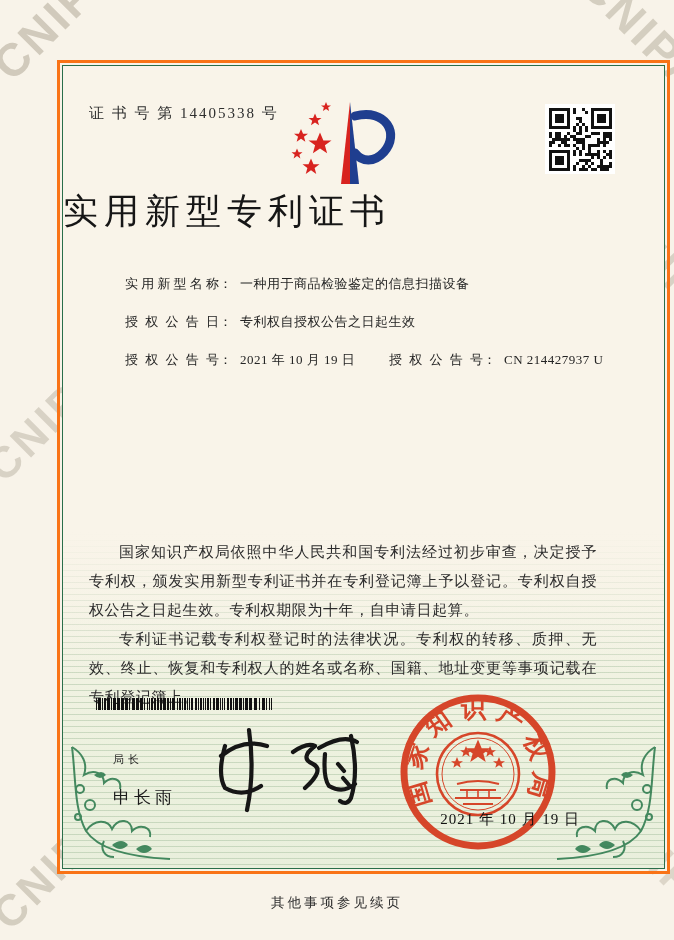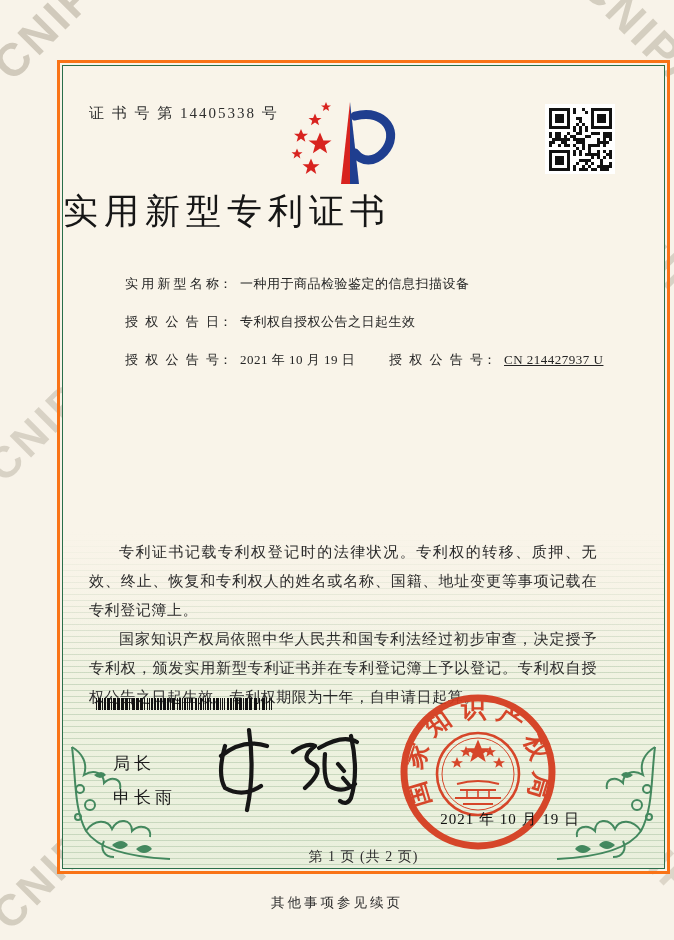--- a/index.html
+++ b/index.html
@@ -27,25 +27,25 @@
   }
   .abs{position:absolute;}
   #cert-no{left:26px; top:38px; font-size:15px; letter-spacing:2px; color:#2e2e2e;}
   #qr-box{left:482px; top:38px; width:70px; height:70px; background:#ffffff; display:flex; align-items:center; justify-content:center;}
   #title{left:0; top:122px; width:100%; font-size:35px; letter-spacing:6px; color:#161616;}
   #fields{left:26px; top:208px; width:508px; font-size:13px; color:#242424;margin-left:36px;}
   .frow{position:relative; line-height:20px; margin-bottom:18px; white-space:nowrap;}
   .flabel{display:inline-block; width:94px; text-align:justify; text-align-last:justify; vertical-align:top;}
   .fcolon{display:inline-block; margin-right:8px;}
   .fval{letter-spacing:0.5px;}
-  .grant2{position:absolute; left:264px; top:0;text-decoration:underline;}
+  .grant2{position:absolute; left:264px; top:0;}
   #paras{left:26px; top:472px; width:508px; font-size:15px; line-height:29px; text-align:justify; color:#2b2b2b;}
   #paras p{margin:0; text-indent:2em; letter-spacing:0.6px;}
   #barcode-box{left:33px; top:630px;}
-  #director-title{left:50px; top:686px; font-family:Liberation Serif, serif; font-size:17px; letter-spacing:4px; color:#1c1c1c;}
+  #director-title{left:50px; top:686px; font-family:Liberation Serif, serif; font-size:11px; letter-spacing:4px; color:#1c1c1c;}
   #director-name{left:50px; top:720px; font-family:Liberation Mono, monospace; font-size:17px; letter-spacing:4px; color:#1c1c1c;}
   #sig{left:128px; top:652px;}
   #seal{left:330px; top:620px; opacity:.93;}
   #seal-date{left:352px; top:744px; width:190px; text-align:center; font-size:15px; letter-spacing:1px; color:#111; z-index:3;}
   #page-info{left:0; top:782px; width:100%; text-align:center; font-size:14px; letter-spacing:1px; color:#2e2e2e;}
   #footer-note{position:absolute; left:0; top:894px; width:674px; text-align:center; font-size:13.5px; letter-spacing:3px; color:#2e2e2e; z-index:1;font-family:Liberation Mono, monospace;}
   .ornament{position:absolute; bottom:3px; opacity:.88;}
   .orn-left{left:3px;}
   .orn-right{right:3px; transform:scaleX(-1);}
 </style>
@@ -225,22 +225,22 @@
 
       <div id="title" class="abs">实用新型专利证书</div>
 
       <div id="fields" class="abs">
           <div class="frow"><span class="flabel">实用新型名称</span><span class="fcolon">：</span><span class="fval">一种用于商品检验鉴定的信息扫描设备</span></div>
           <div class="frow"><span class="flabel">授权公告日</span><span class="fcolon">：</span><span class="fval">专利权自授权公告之日起生效</span></div>
           <div class="frow"><span class="flabel">授权公告号</span><span class="fcolon">：</span><span class="fval">2021 年 10 月 19 日</span><span class="grant2"><span class="flabel">授权公告号</span><span class="fcolon">：</span><span class="fval">CN 214427937 U</span></span></div>
         </div>
 
       <div id="paras" class="abs">
+        <p>国家知识产权局依照中华人民共和国专利法经过初步审查，决定授予专利权，颁发实用新型专利证书并在专利登记簿上予以登记。专利权自授权公告之日起生效。专利权期限为十年，自申请日起算。</p>
         <p>专利证书记载专利权登记时的法律状况。专利权的转移、质押、无效、终止、恢复和专利权人的姓名或名称、国籍、地址变更等事项记载在专利登记簿上。</p>
-        <p>国家知识产权局依照中华人民共和国专利法经过初步审查，决定授予专利权，颁发实用新型专利证书并在专利登记簿上予以登记。专利权自授权公告之日起生效。专利权期限为十年，自申请日起算。</p>
       </div>
 
       <div id="barcode-box" class="abs">
         <svg id="barcode-svg" width="178" height="12" viewBox="0 0 178 12">
             <rect x="0" y="0" width="1" height="12" fill="#111"></rect>
             <rect x="2" y="0" width="3" height="12" fill="#111"></rect>
             <rect x="6" y="0" width="1" height="12" fill="#111"></rect>
             <rect x="8" y="0" width="2" height="12" fill="#111"></rect>
             <rect x="11" y="0" width="3" height="12" fill="#111"></rect>
             <rect x="15" y="0" width="1" height="12" fill="#111"></rect>
@@ -334,21 +334,20 @@
           </g>
           <path d="M64,98 Q85,92 106,98" stroke-width="2"></path>
           <path d="M67,104 H103" stroke-width="2"></path>
           <path d="M62,112 H108" stroke-width="2"></path>
           <path d="M74,104 V112 M85,104 V112 M96,104 V112" stroke-width="1.6"></path>
           <path d="M70,118 H100" stroke-width="2"></path>
         </g>
       </svg>
       <div id="seal-date" class="abs">2021 年 10 月 19 日</div>
 
-      <div id="page-info" class="abs">第 1 页 (共 2 页)</div>
 
       <svg class="ornament orn-left" width="110" height="120" viewBox="0 0 110 120">
         <g stroke="#2e7b4e" fill="none" stroke-width="2">
           <path d="M6,2 C10,34 8,64 20,86 C32,104 62,112 104,114"></path>
           <path d="M6,2 C16,8 22,18 18,30 C28,24 38,28 38,38 C46,30 56,34 54,44"></path>
           <path d="M20,86 C28,74 42,74 46,84 C52,72 66,74 66,86 C74,78 86,82 84,92"></path>
           <path d="M38,96 C34,104 38,112 48,112"></path>
           <circle cx="14" cy="44" r="4"></circle>
           <circle cx="24" cy="60" r="5"></circle>
           <circle cx="12" cy="72" r="3"></circle>

